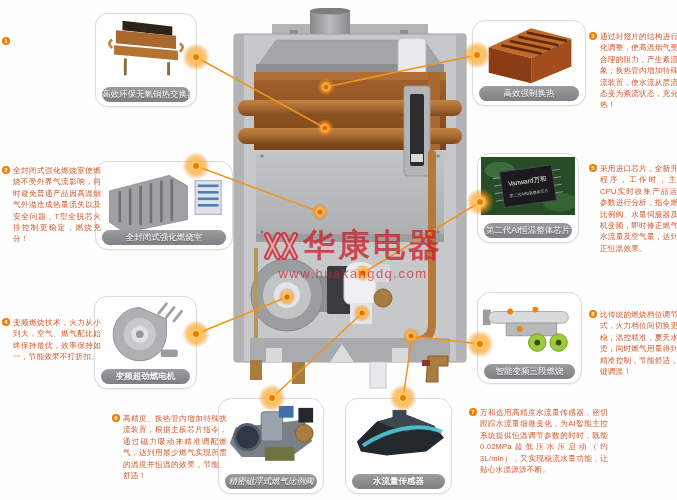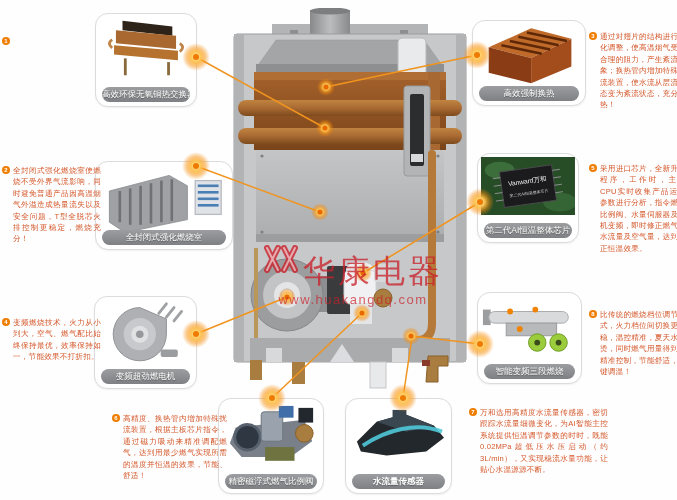--- a/index.html
+++ b/index.html
@@ -15,21 +15,21 @@
   .card{position:absolute;z-index:3;background:#fff;border:1.5px solid #dcdcdc;border-radius:13px;
         box-shadow:0 1px 2px rgba(0,0,0,.06);}
   .card .art{position:absolute;left:3px;top:3px;right:3px;bottom:20px;}
   .card .plabel{position:absolute;left:6px;right:6px;bottom:4px;height:15px;border-radius:8px;
         background:linear-gradient(#9b9da0,#7e8083);color:#fff;font-size:8.5px;line-height:15px;
         text-align:center;white-space:nowrap;overflow:hidden;text-shadow:0 1px 1px rgba(0,0,0,.35);}
   
   .watermark{position:absolute;z-index:6;left:236px;top:224px;width:234px;text-align:center;
         color:rgba(201,34,44,.78);}
   .wm-row{display:flex;align-items:center;justify-content:center;gap:4px;}
-  .wm-brand{font-size:32px;font-weight:normal;letter-spacing:3px;white-space:nowrap;margin-top:26px;}
+  .wm-brand{font-size:32px;font-weight:bold;letter-spacing:3px;white-space:nowrap;}
   .wm-url{font-size:13px;letter-spacing:1.5px;margin-top:-2px;color:rgba(201,34,44,.7);}
   svg{display:block;}
 </style>
 </head>
 <body>
 
 <div id="stage">
 
   <svg class="abs" style="left:232px;top:8px;z-index:1;" width="236" height="392" viewBox="0 0 236 392">
     <defs>
@@ -263,21 +263,21 @@
       <g stroke="#4a7fb5" stroke-width="2">
         <line x1="76" y1="16" x2="92" y2="16"></line>
           <line x1="76" y1="21" x2="92" y2="21"></line>
         <line x1="76" y1="26" x2="92" y2="26"></line>
           <line x1="76" y1="31" x2="92" y2="31"></line>
       </g>
     </svg>
     <div class="plabel">全封闭式强化燃烧室</div>
   </div>
 
-  <div class="card" style="left:94px;top:296px;width:101px;height:91px;">
+  <div class="card" style="left:94px;top:296px;width:101px;height:91px;font-weight:bold;">
     <svg class="art" viewBox="0 0 100 68" preserveAspectRatio="xMidYMid meet">
       <g stroke="#9fa1a4" stroke-width="3" stroke-linecap="round">
         <line x1="64" y1="14" x2="72" y2="4"></line>
           <line x1="72" y1="18" x2="80" y2="8"></line>
           <line x1="80" y1="22" x2="88" y2="12"></line>
       </g>
       <path d="M44,8 a28,28 0 1 0 28,28 L72,20 Z" fill="#aeb0b3" stroke="#8d8f92"></path>
       <circle cx="44" cy="36" r="17" fill="#c7c9cc"></circle>
       <circle cx="44" cy="36" r="9" fill="#dfe1e3"></circle>
       <circle cx="44" cy="36" r="4" fill="#96989b"></circle>
@@ -334,21 +334,21 @@
       <circle cx="80" cy="48" r="9" fill="#9acc3c" stroke="#6f9c22"></circle>
       <circle cx="58" cy="48" r="3" fill="#3c4a1c"></circle>
         <circle cx="80" cy="48" r="3" fill="#3c4a1c"></circle>
       <circle cx="30" cy="16" r="3" fill="#f08300"></circle>
         <circle cx="56" cy="14" r="3" fill="#f08300"></circle>
       <circle cx="40" cy="34" r="3" fill="#f08300"></circle>
     </svg>
     <div class="plabel">智能变频三段燃烧</div>
   </div>
 
-  <div class="card" style="left:218px;top:398px;width:104px;height:94px;">
+  <div class="card" style="left:218px;top:398px;width:104px;height:94px;font-style:italic;">
     <svg class="art" viewBox="0 0 100 64" preserveAspectRatio="xMidYMid meet">
       <polygon points="14,26 84,18 92,40 70,56 20,56 8,42" fill="#7a8089"></polygon>
       <circle cx="26" cy="36" r="13" fill="#2e3742" stroke="#57616d" stroke-width="3"></circle>
       <rect x="40" y="10" width="22" height="30" rx="3" fill="#9aa3ad" stroke="#6e7680"></rect>
       <rect x="58" y="4" width="15" height="12" fill="#3f6ea8"></rect>
       <rect x="78" y="6" width="15" height="15" fill="#23282e"></rect>
       <circle cx="84" cy="32" r="9" fill="#a97c3f" stroke="#8a5f28"></circle>
       <rect x="44" y="46" width="30" height="14" fill="#6f7340"></rect>
     </svg>
     <div class="plabel">精密磁浮式燃气比例阀</div>

